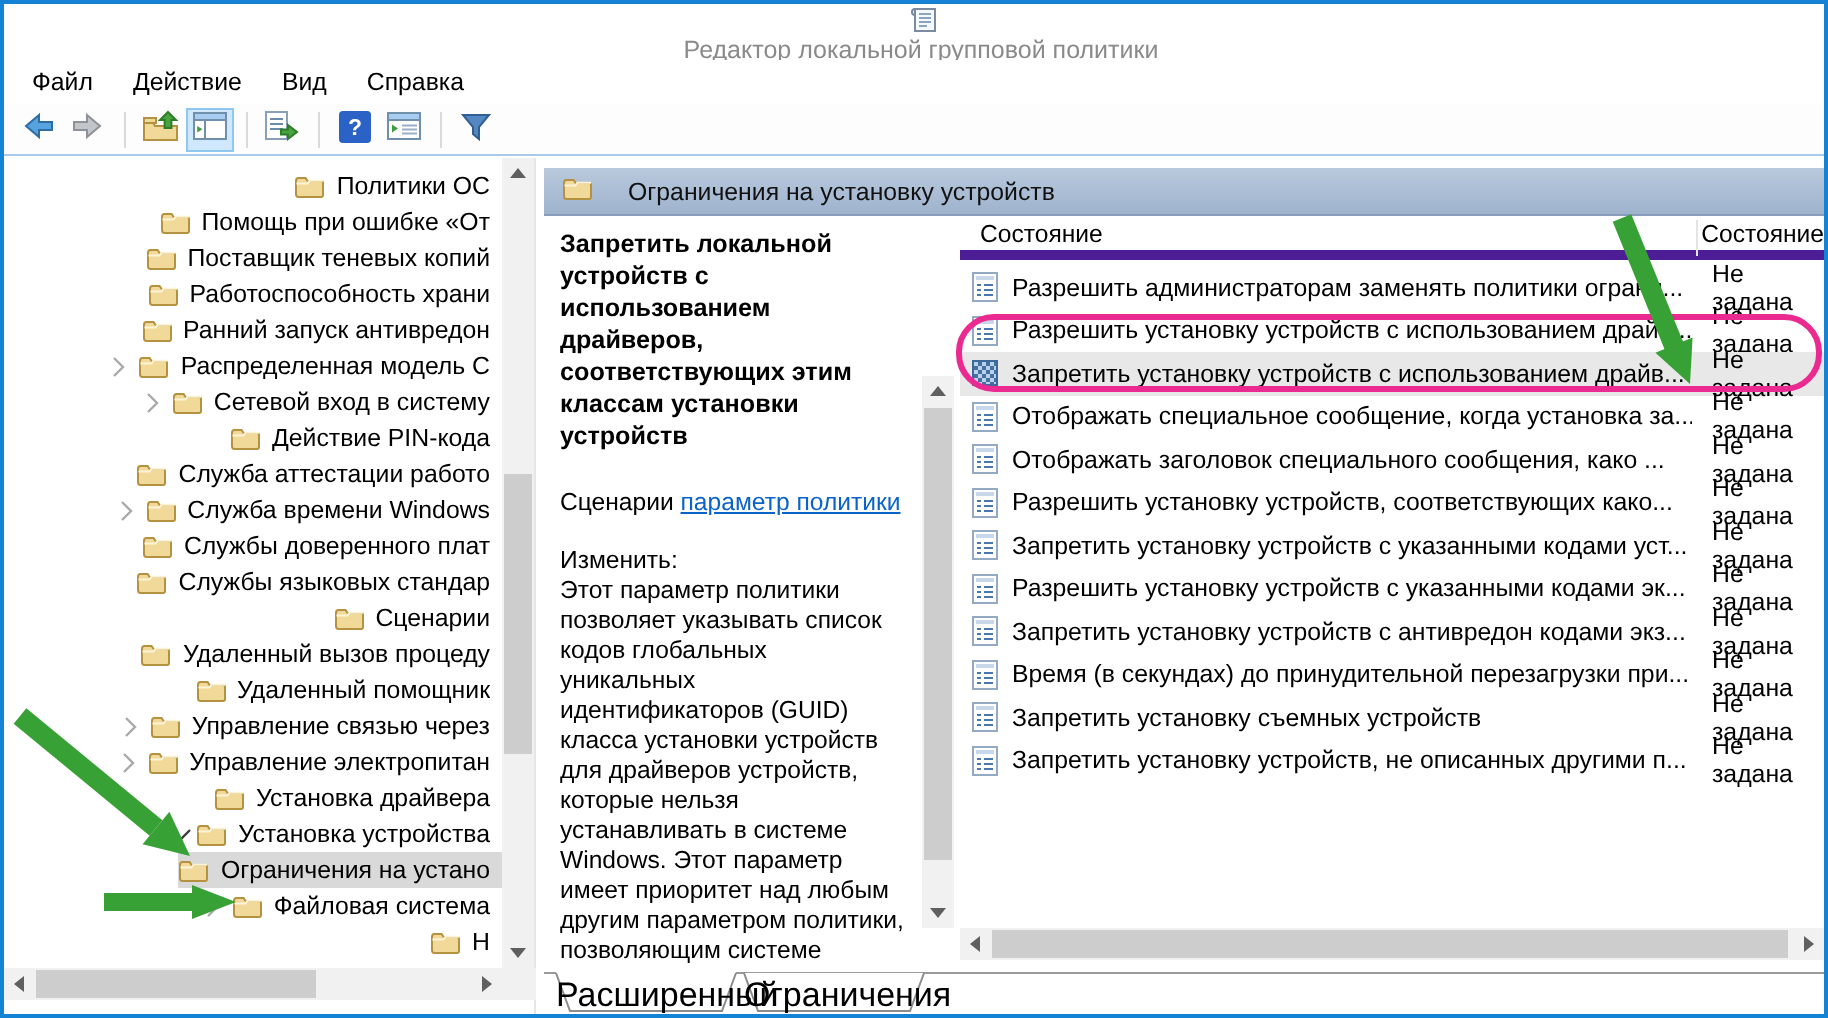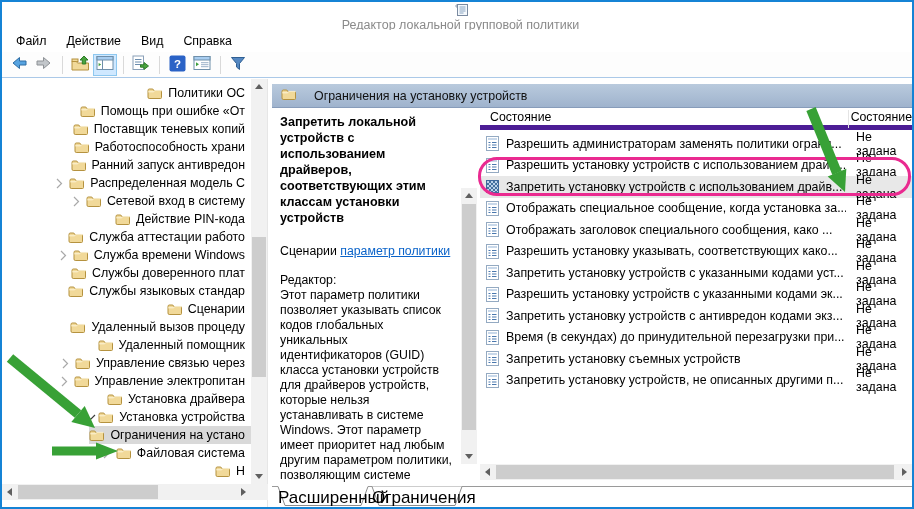--- a/index.html
+++ b/index.html
@@ -513,21 +513,21 @@
     </div>
 
     <div class="details">
       <div class="d-title">Запретить локальной устройств с использованием драйверов, соответствующих этим классам установки устройств</div>
       <div class="d-link-line">
         <span>Сценарии</span>
         <span class="d-link">параметр политики</span>
       </div>
       <div class="d-block">
       </div>
-      <div class="d-block">Редактор:</div>
+      <div class="d-block">Изменить:</div>
       <div class="d-desc">Этот параметр политики позволяет указывать список кодов глобальных уникальных идентификаторов (GUID) класса установки устройств для драйверов устройств, которые нельзя устанавливать в системе Windows. Этот параметр имеет приоритет над любым другим параметром политики, позволяющим системе Windows устанавливать устройство.</div>
 
     </div>
 
     <div class="sb" style="left:189px;top:104px;width:16px;height:276px;">
       <div class="sb-btn" style="left:0;top:0;width:16px;height:15px;">
           <span class="tri tri-up"></span>
         </div>
       <div class="sb-thumb" style="left:1px;top:16px;width:14px;height:226px;"></div>
       <div class="sb-btn" style="left:0;top:261px;width:16px;height:15px;">
@@ -594,21 +594,21 @@
             <span class="lr-state">Не задана</span>
           </div>
           <div class="list-row">
             <span class="lr-icon">
               <svg width="13" height="15">
                 <rect x="0.5" y="0.5" width="12" height="14" fill="#ffffff" stroke="#94aac2"></rect>
                 <rect x="2" y="2" width="9" height="2" fill="#c8d8ea"></rect>
                 <path d="M2.5 6.5 h2 M6 6.5 h4.5 M2.5 9 h2 M6 9 h4.5 M2.5 11.5 h2 M6 11.5 h4.5" stroke="#4a78ae"></path>
               </svg>
             </span>
-            <span class="lr-name">Разрешить установку указывать, соответствующих како...</span>
+            <span class="lr-name">Разрешить установку устройств, соответствующих како...</span>
             <span class="lr-state">Не задана</span>
           </div>
           <div class="list-row">
             <span class="lr-icon">
               <svg width="13" height="15">
                 <rect x="0.5" y="0.5" width="12" height="14" fill="#ffffff" stroke="#94aac2"></rect>
                 <rect x="2" y="2" width="9" height="2" fill="#c8d8ea"></rect>
                 <path d="M2.5 6.5 h2 M6 6.5 h4.5 M2.5 9 h2 M6 9 h4.5 M2.5 11.5 h2 M6 11.5 h4.5" stroke="#4a78ae"></path>
               </svg>
             </span>

